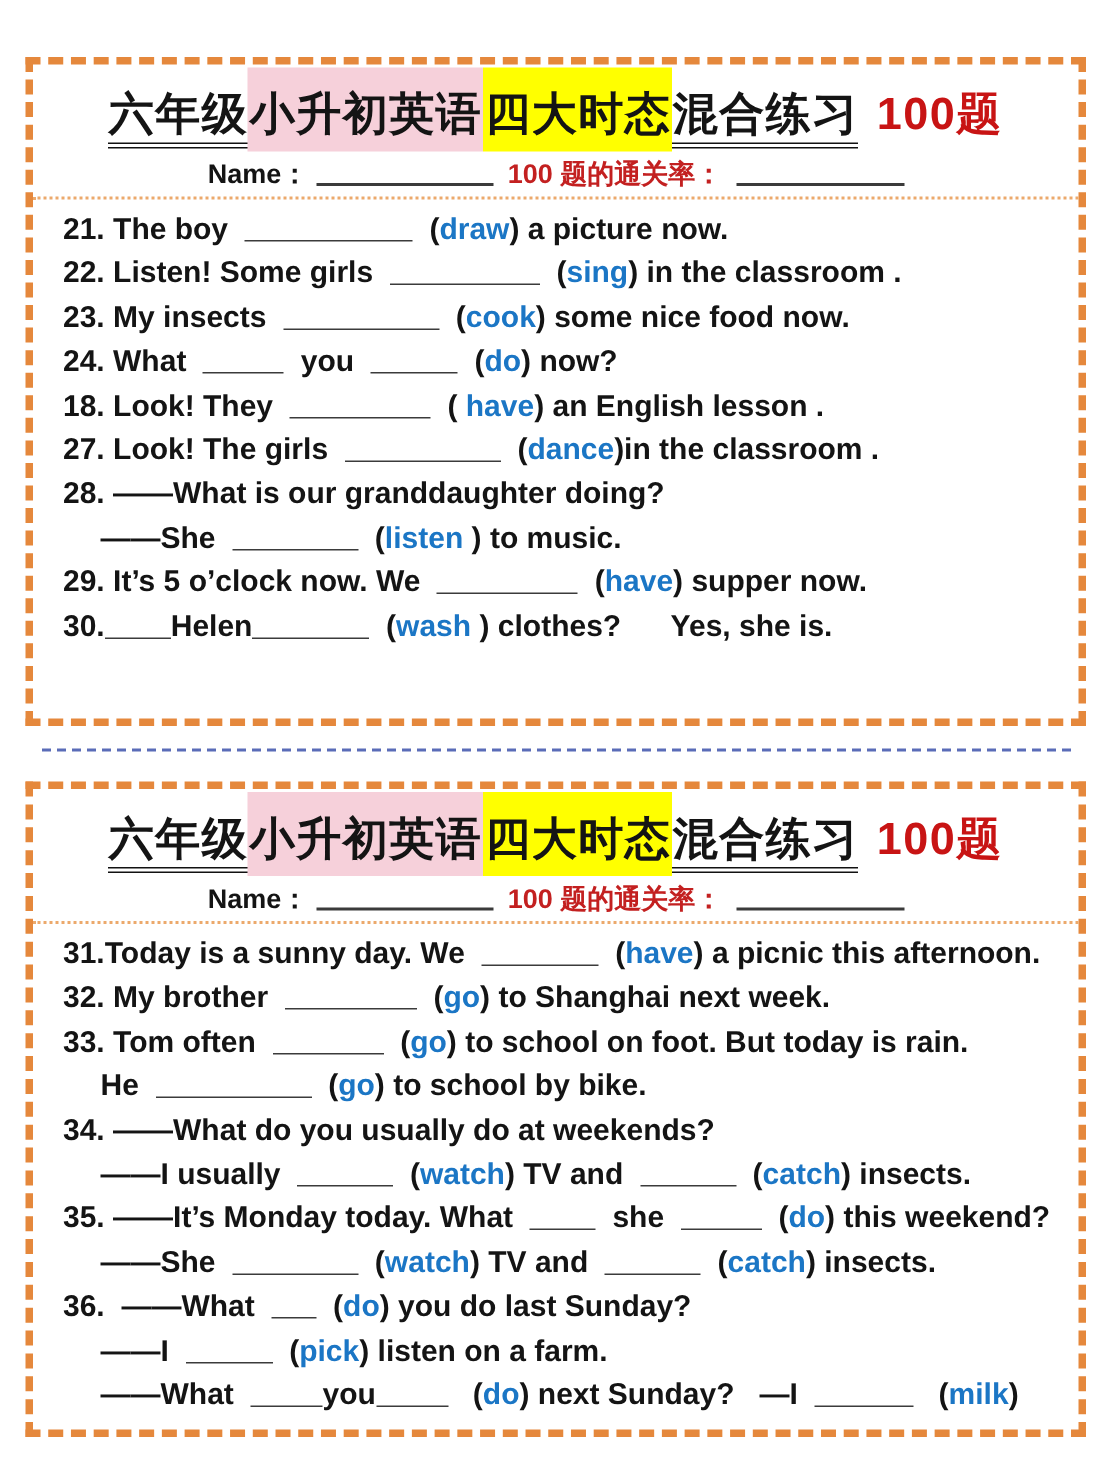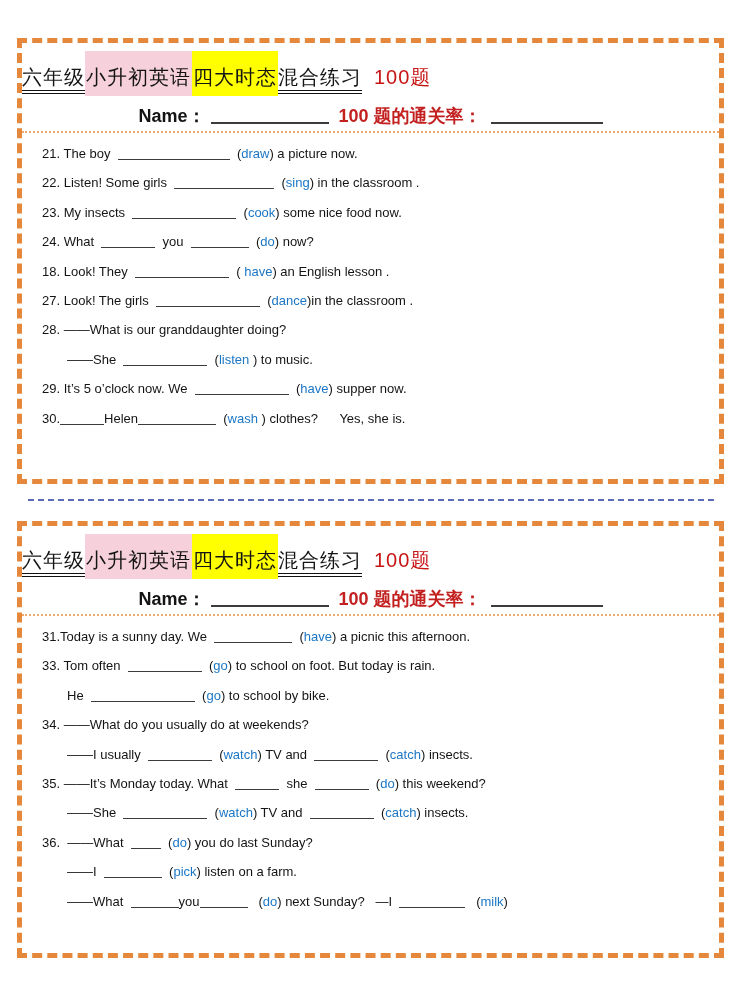--- a/index.html
+++ b/index.html
@@ -24,40 +24,40 @@
     position:absolute;left:17px;width:707px;box-sizing:border-box;
     border:5px dashed var(--border_orange);background:#fff;
   }
   #page1{top:38px;height:446px;}
   #page2{top:521px;height:437px;}
   .sep-blue{
     position:absolute;top:499px;left:28px;width:686px;height:0;
     border-top:2px dashed var(--sep_blue);
   }
   .title-row{
-    margin-top:15px;font-size:20px;font-weight:400;
+    text-align:center;margin-top:15px;font-size:30px;font-weight:700;
     white-space:nowrap;letter-spacing:1px;line-height:38px;
   }
   .t-underline{border-bottom:4px double #111;padding-bottom:2px;}
   .hl-pink{background:var(--hl_pink);padding:15px 1px 8px;}
   .hl-yellow{background:var(--hl_yellow);padding:15px 1px 8px;}
   .t-red{color:var(--title_red);margin-left:12px;}
   .name-row{
     margin-top:11px;text-align:center;font-size:18px;font-weight:700;
     white-space:nowrap;line-height:18px;
   }
   .blank{
     display:inline-block;height:13px;vertical-align:-2px;
     border-bottom:1.6px solid var(--blank_line);
   }
   .nm-blank{width:118px;margin:0 9px 0 6px;border-bottom-width:2px;}
   .rate{color:var(--rate_red);}
   .rate-blank{width:112px;margin-left:9px;border-bottom-width:2px;}
   .thin-sep{border-top:2px dotted var(--thin_sep);margin-top:6px;}
-  .qlist{padding:6px 8px 0 20px;font-size:13px;}
+  .qlist{padding:6px 8px 0 20px;font-size:20px;font-weight:bold;}
   .qline{line-height:29.4px;white-space:pre-wrap;}
   .qline.indent{padding-left:25px;}
   .verb{color:var(--verb_blue);}
 </style>
 </head>
 <body>
 
 <section class="page" id="page1">
   <div class="title-row">
     <span class="t-underline"><span>六年级</span><span class="hl-pink">小升初英语</span><span class="hl-yellow">四大时态</span><span>混合练习</span></span><span class="t-red">100题</span>
@@ -85,20 +85,21 @@
 <section class="page" id="page2">
   <div class="title-row">
     <span class="t-underline"><span>六年级</span><span class="hl-pink">小升初英语</span><span class="hl-yellow">四大时态</span><span>混合练习</span></span><span class="t-red">100题</span>
   </div>
   <div class="name-row">
     <span>Name：</span><span class="blank nm-blank"></span><span class="rate">100 题的通关率：</span><span class="blank rate-blank"></span>
   </div>
   <div class="thin-sep"></div>
   <div class="qlist">
       <div class="qline"><span>31.</span><span class="txt">Today is a sunny day. We  </span><span class="blank" style="width: 78px;"></span><span class="txt">  (</span><span class="verb">have</span><span class="txt">) a picnic this afternoon.</span></div>
+      <div class="qline"><span>32.</span><span class="txt"> My brother  </span><span class="blank" style="width: 88px;"></span><span class="txt">  (</span><span class="verb">go</span><span class="txt">) to Shanghai next week.</span></div>
       <div class="qline"><span>33.</span><span class="txt"> Tom often  </span><span class="blank" style="width: 74px;"></span><span class="txt">  (</span><span class="verb">go</span><span class="txt">) to school on foot. But today is rain.</span></div>
       <div class="qline indent"><span class="txt">He  </span><span class="blank" style="width: 104px;"></span><span class="txt">  (</span><span class="verb">go</span><span class="txt">) to school by bike.</span></div>
       <div class="qline"><span>34.</span><span class="txt"> ——What do you usually do at weekends?</span></div>
       <div class="qline indent"><span class="txt">——I usually  </span><span class="blank" style="width: 64px;"></span><span class="txt">  (</span><span class="verb">watch</span><span class="txt">) TV and  </span><span class="blank" style="width: 64px;"></span><span class="txt">  (</span><span class="verb">catch</span><span class="txt">) insects.</span></div>
       <div class="qline"><span>35.</span><span class="txt"> ——It’s Monday today. What  </span><span class="blank" style="width: 44px;"></span><span class="txt">  she  </span><span class="blank" style="width: 54px;"></span><span class="txt">  (</span><span class="verb">do</span><span class="txt">) this weekend?</span></div>
       <div class="qline indent"><span class="txt">——She  </span><span class="blank" style="width: 84px;"></span><span class="txt">  (</span><span class="verb">watch</span><span class="txt">) TV and  </span><span class="blank" style="width: 64px;"></span><span class="txt">  (</span><span class="verb">catch</span><span class="txt">) insects.</span></div>
       <div class="qline"><span>36.</span><span class="txt">  ——What  </span><span class="blank" style="width: 30px;"></span><span class="txt">  (</span><span class="verb">do</span><span class="txt">) you do last Sunday?</span></div>
       <div class="qline indent"><span class="txt">——I  </span><span class="blank" style="width: 58px;"></span><span class="txt">  (</span><span class="verb">pick</span><span class="txt">) listen on a farm.</span></div>
       <div class="qline indent"><span class="txt">——What  </span><span class="blank" style="width: 48px;"></span><span class="txt">you</span><span class="blank" style="width: 48px;"></span><span class="txt">   (</span><span class="verb">do</span><span class="txt">) next Sunday?   —I  </span><span class="blank" style="width: 66px;"></span><span class="txt">   (</span><span class="verb">milk</span><span class="txt">)</span></div>
     </div>

